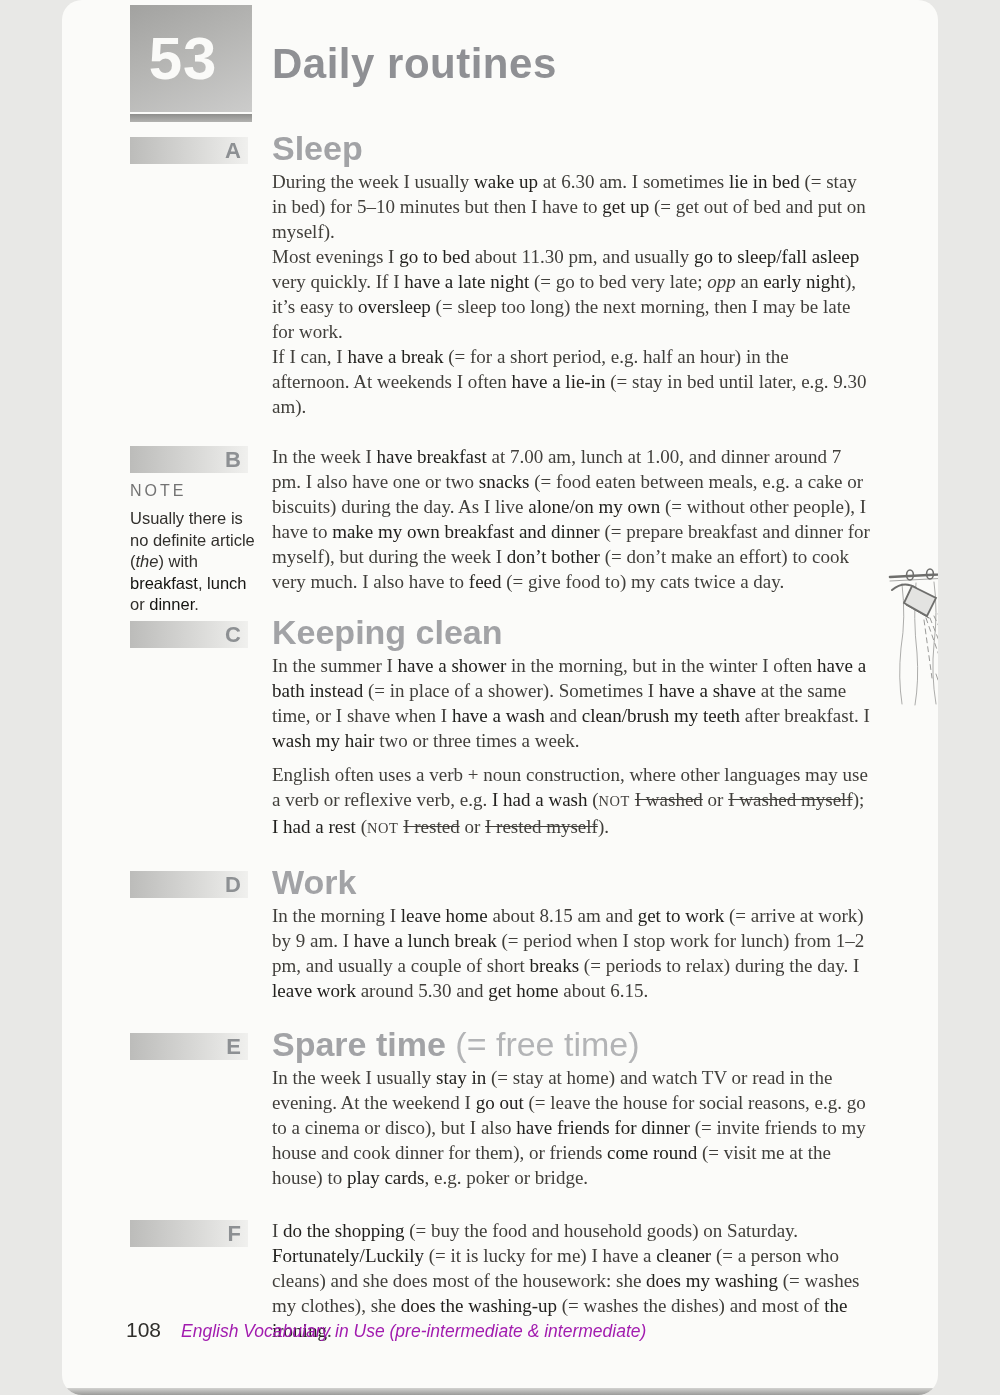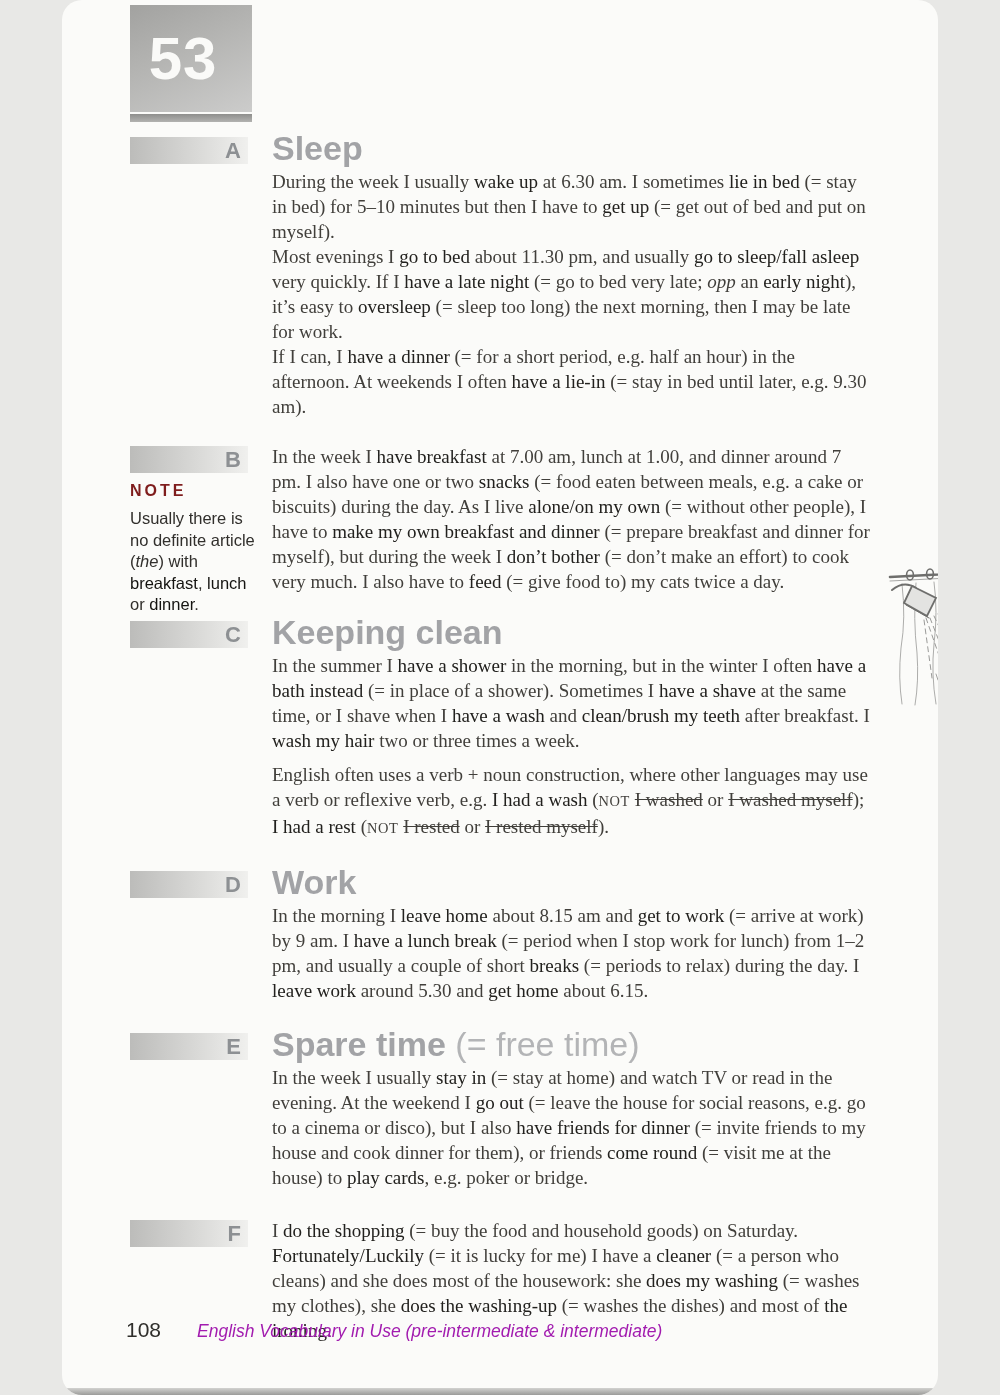--- a/index.html
+++ b/index.html
@@ -65,62 +65,63 @@
   .caps{font-size:0.76em;letter-spacing:0.6px;}
   
   .sec-C .para:nth-of-type(1){max-width:605px;}
   .sec-C .para:nth-of-type(2){margin-top:9px;}
   
   .note{
     position:absolute;left:0;top:38px;width:130px;
     font-family:"Liberation Sans","DejaVu Sans",sans-serif;
   }
   .note-label{
-    font-weight:bold;font-size:16px;letter-spacing:3px;color:#7f1d1d;
+    font-weight:normal;font-size:16px;letter-spacing:3px;color:#737373;
     margin-bottom:8px;
   }
   .note-text{font-size:16.5px;line-height:21.5px;color:#312f2c;}
   .note-text .b{color:#151411;}
   
   .illustration{
     position:absolute;left:824px;top:556px;width:166px;height:152px;
   }
   
   .footer{
-    position:absolute;left:64px;top:1318px;display:flex;align-items:baseline;gap:36px;
+    position:absolute;left:64px;top:1318px;display:flex;align-items:baseline;gap:20px;
     font-family:"Liberation Sans","DejaVu Sans",sans-serif;
   }
   .page-num{font-size:21px;color:#2f2e2b;}
   .book-title{font-style:italic;font-size:17.5px;color:#a21caf;}
   .bottom-edge{
     position:absolute;left:0;bottom:0;width:100%;height:7px;
     background:linear-gradient(to bottom,#d2d2d0,#9b9b99);
   }
 </style>
 </head>
 <body>
 
 <div class="page">
 
   <div class="header">
     <div class="unit-box">
       <span class="unit-num">53</span>
     </div>
     <div class="unit-underbar"></div>
+    <h1 class="page-title">Daily routines</h1>
   </div>
 
   <div class="sections">
       <div class="section sec-A">
         <div class="bar">
           <span class="letter">A</span>
         </div>
         <h2 class="sec-title"><span>Sleep</span></h2>
         <p class="para"><span>During the week I usually </span><span class="b">wake up</span><span> at 6.30 am. I sometimes </span><span class="b">lie in bed</span><span> (= stay in bed) for 5–10 minutes but then I have to </span><span class="b">get up</span><span> (= get out of bed and put on myself).</span></p>
         <p class="para"><span>Most evenings I </span><span class="b">go to bed</span><span> about 11.30 pm, and usually </span><span class="b">go to sleep/fall asleep</span><span> very quickly. If I </span><span class="b">have a late night</span><span> (= go to bed very late; </span><span class="i">opp</span><span> an </span><span class="b">early night</span><span>), it’s easy to </span><span class="b">oversleep</span><span> (= sleep too long) the next morning, then I may be late for work.</span></p>
-        <p class="para"><span>If I can, I </span><span class="b">have a dinner</span><span> (= for a short period, e.g. half an hour) in the afternoon. At weekends I often </span><span class="b">have a lie-in</span><span> (= stay in bed until later, e.g. 9.30 am).</span></p>
+        <p class="para"><span>If I can, I </span><span class="b">have a break</span><span> (= for a short period, e.g. half an hour) in the afternoon. At weekends I often </span><span class="b">have a lie-in</span><span> (= stay in bed until later, e.g. 9.30 am).</span></p>
       </div>
       <div class="section sec-B">
         <div class="bar">
           <span class="letter">B</span>
         </div>
         <div class="note">
           <div class="note-label">NOTE</div>
           <div class="note-text"><span>Usually there is no definite article (</span><span class="i">the</span><span>) with </span><span class="b">breakfast</span><span>, </span><span class="b">lunch</span><span> or </span><span class="b">dinner</span><span>.</span></div>
         </div>
         <p class="para"><span>In the week I </span><span class="b">have breakfast</span><span> at 7.00 am, lunch at 1.00, and dinner around 7 pm. I also have one or two </span><span class="b">snacks</span><span> (= food eaten between meals, e.g. a cake or biscuits) during the day. As I live </span><span class="b">alone/on my own</span><span> (= without other people), I have to </span><span class="b">make my own breakfast and dinner</span><span> (= prepare breakfast and dinner for myself), but during the week I </span><span class="b">don’t bother</span><span> (= don’t make an effort) to cook very much. I also have to </span><span class="b">feed</span><span> (= give food to) my cats twice a day.</span></p>

